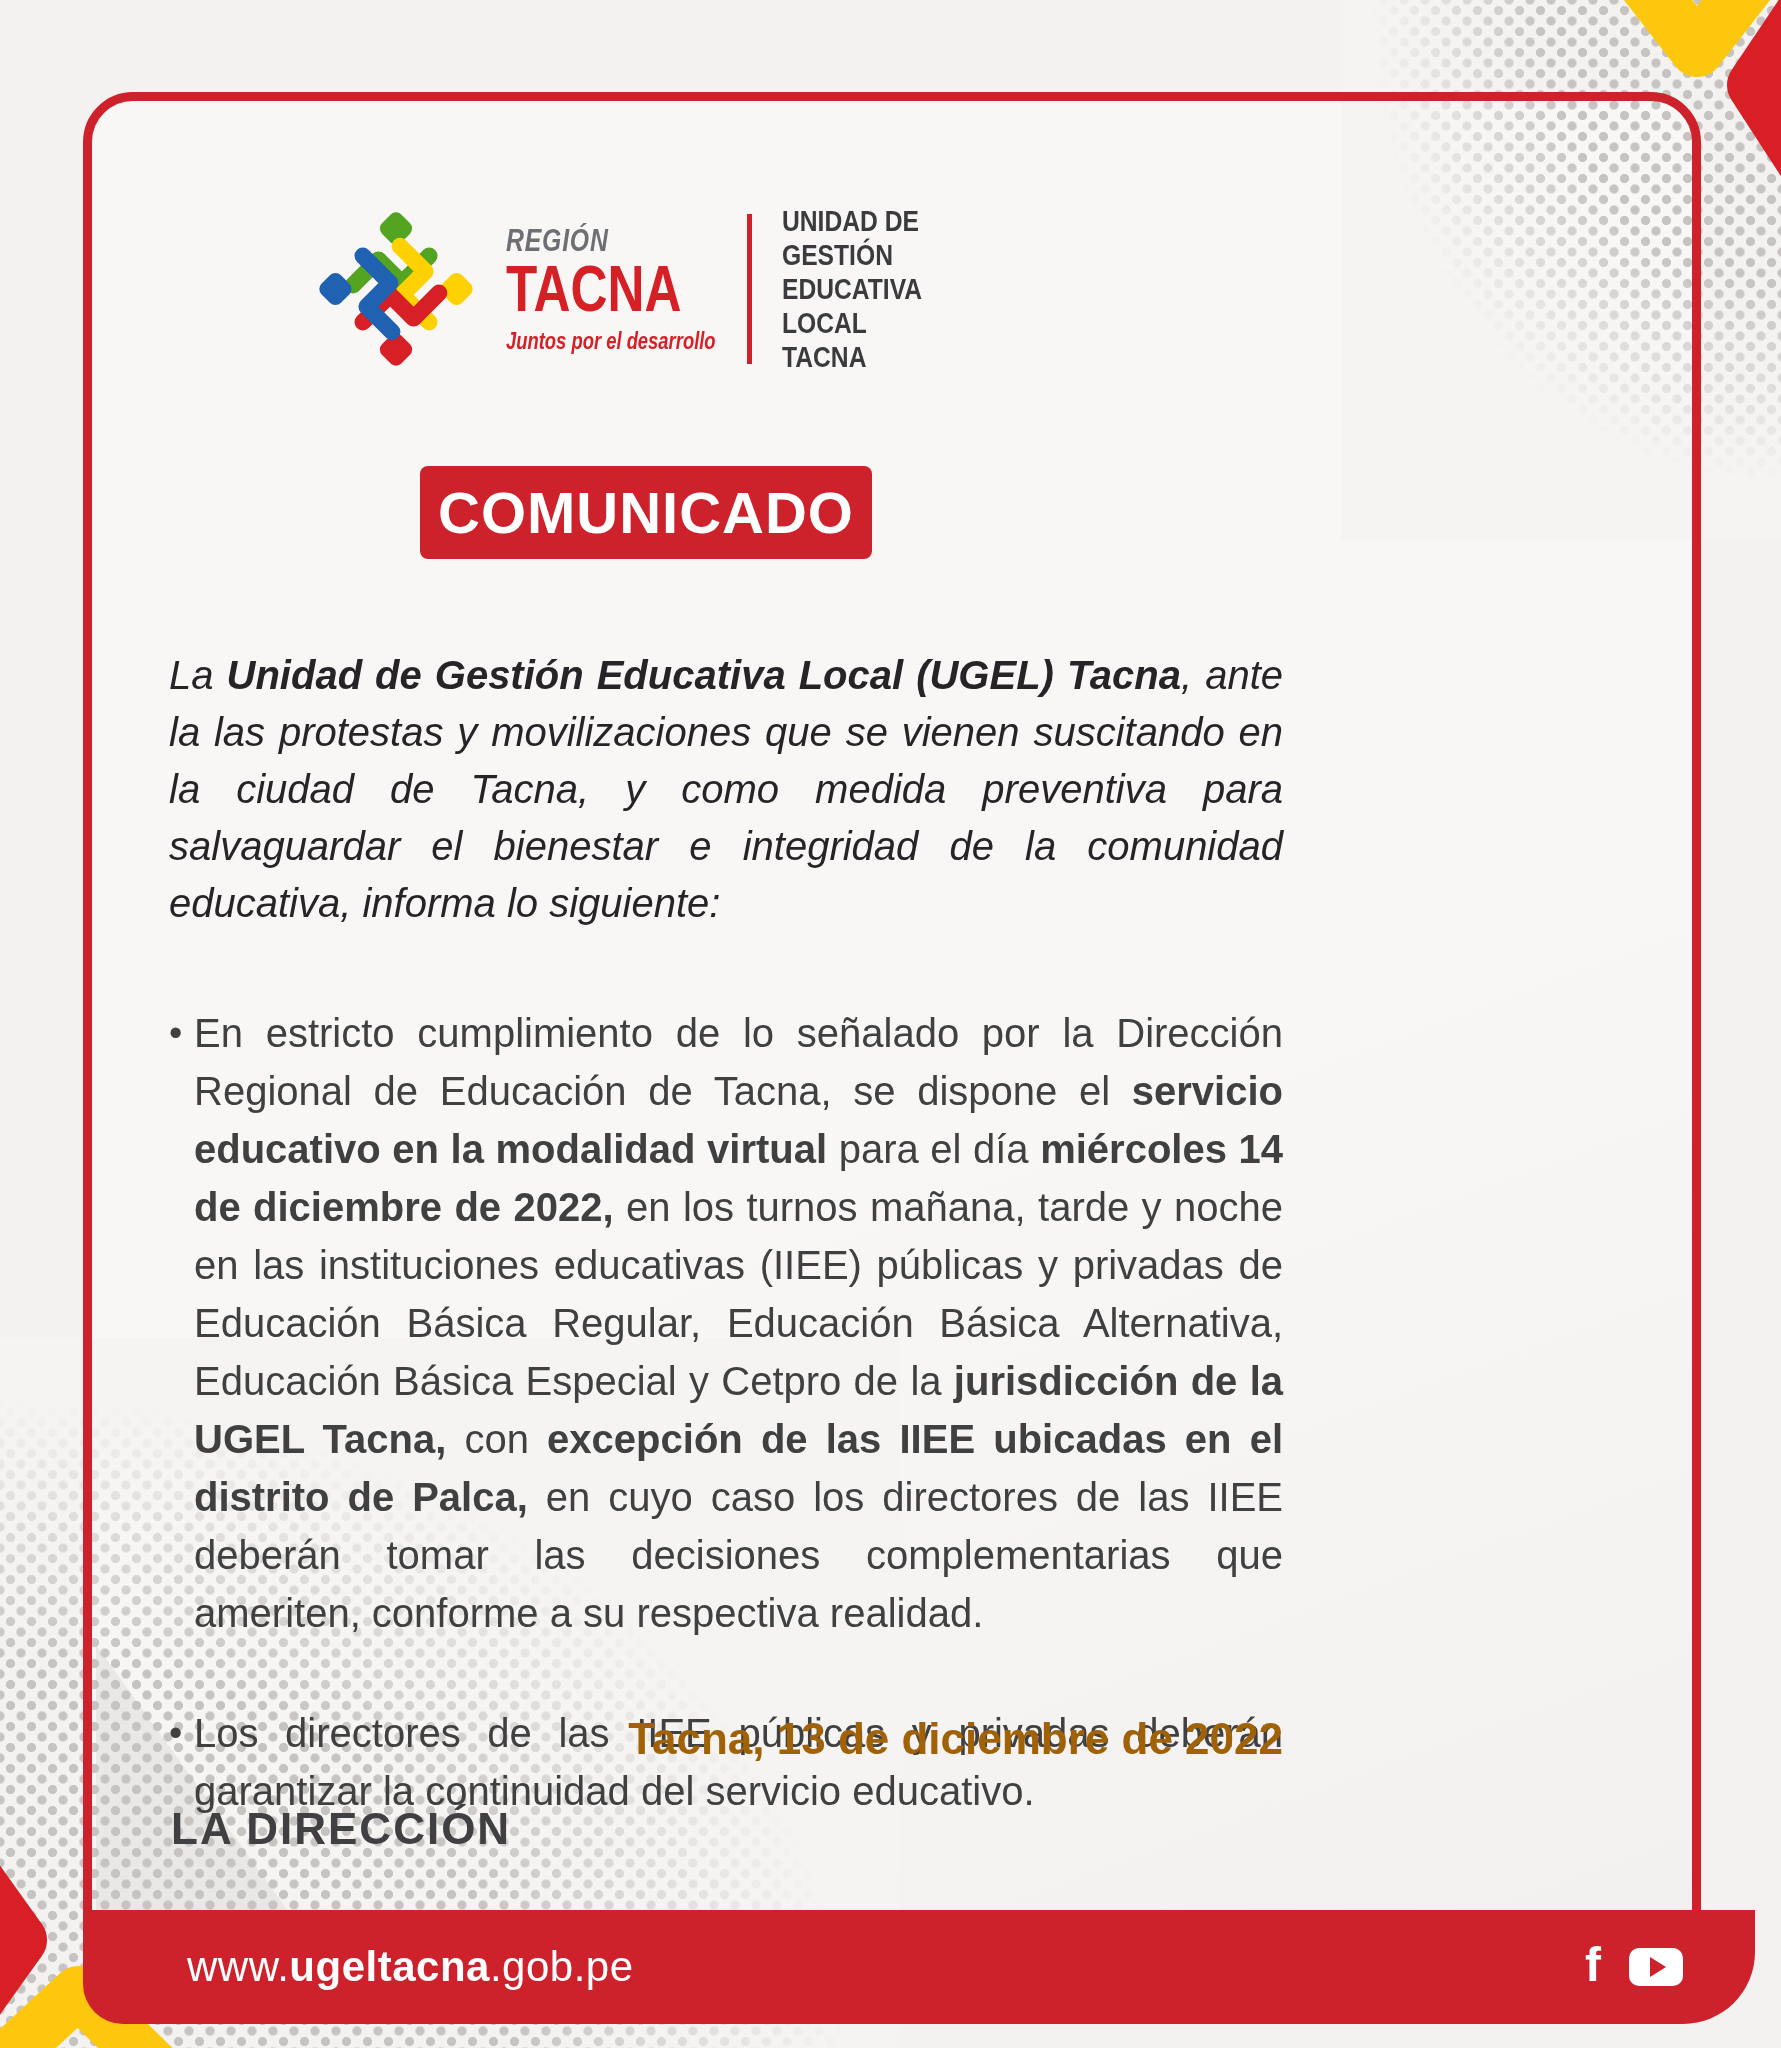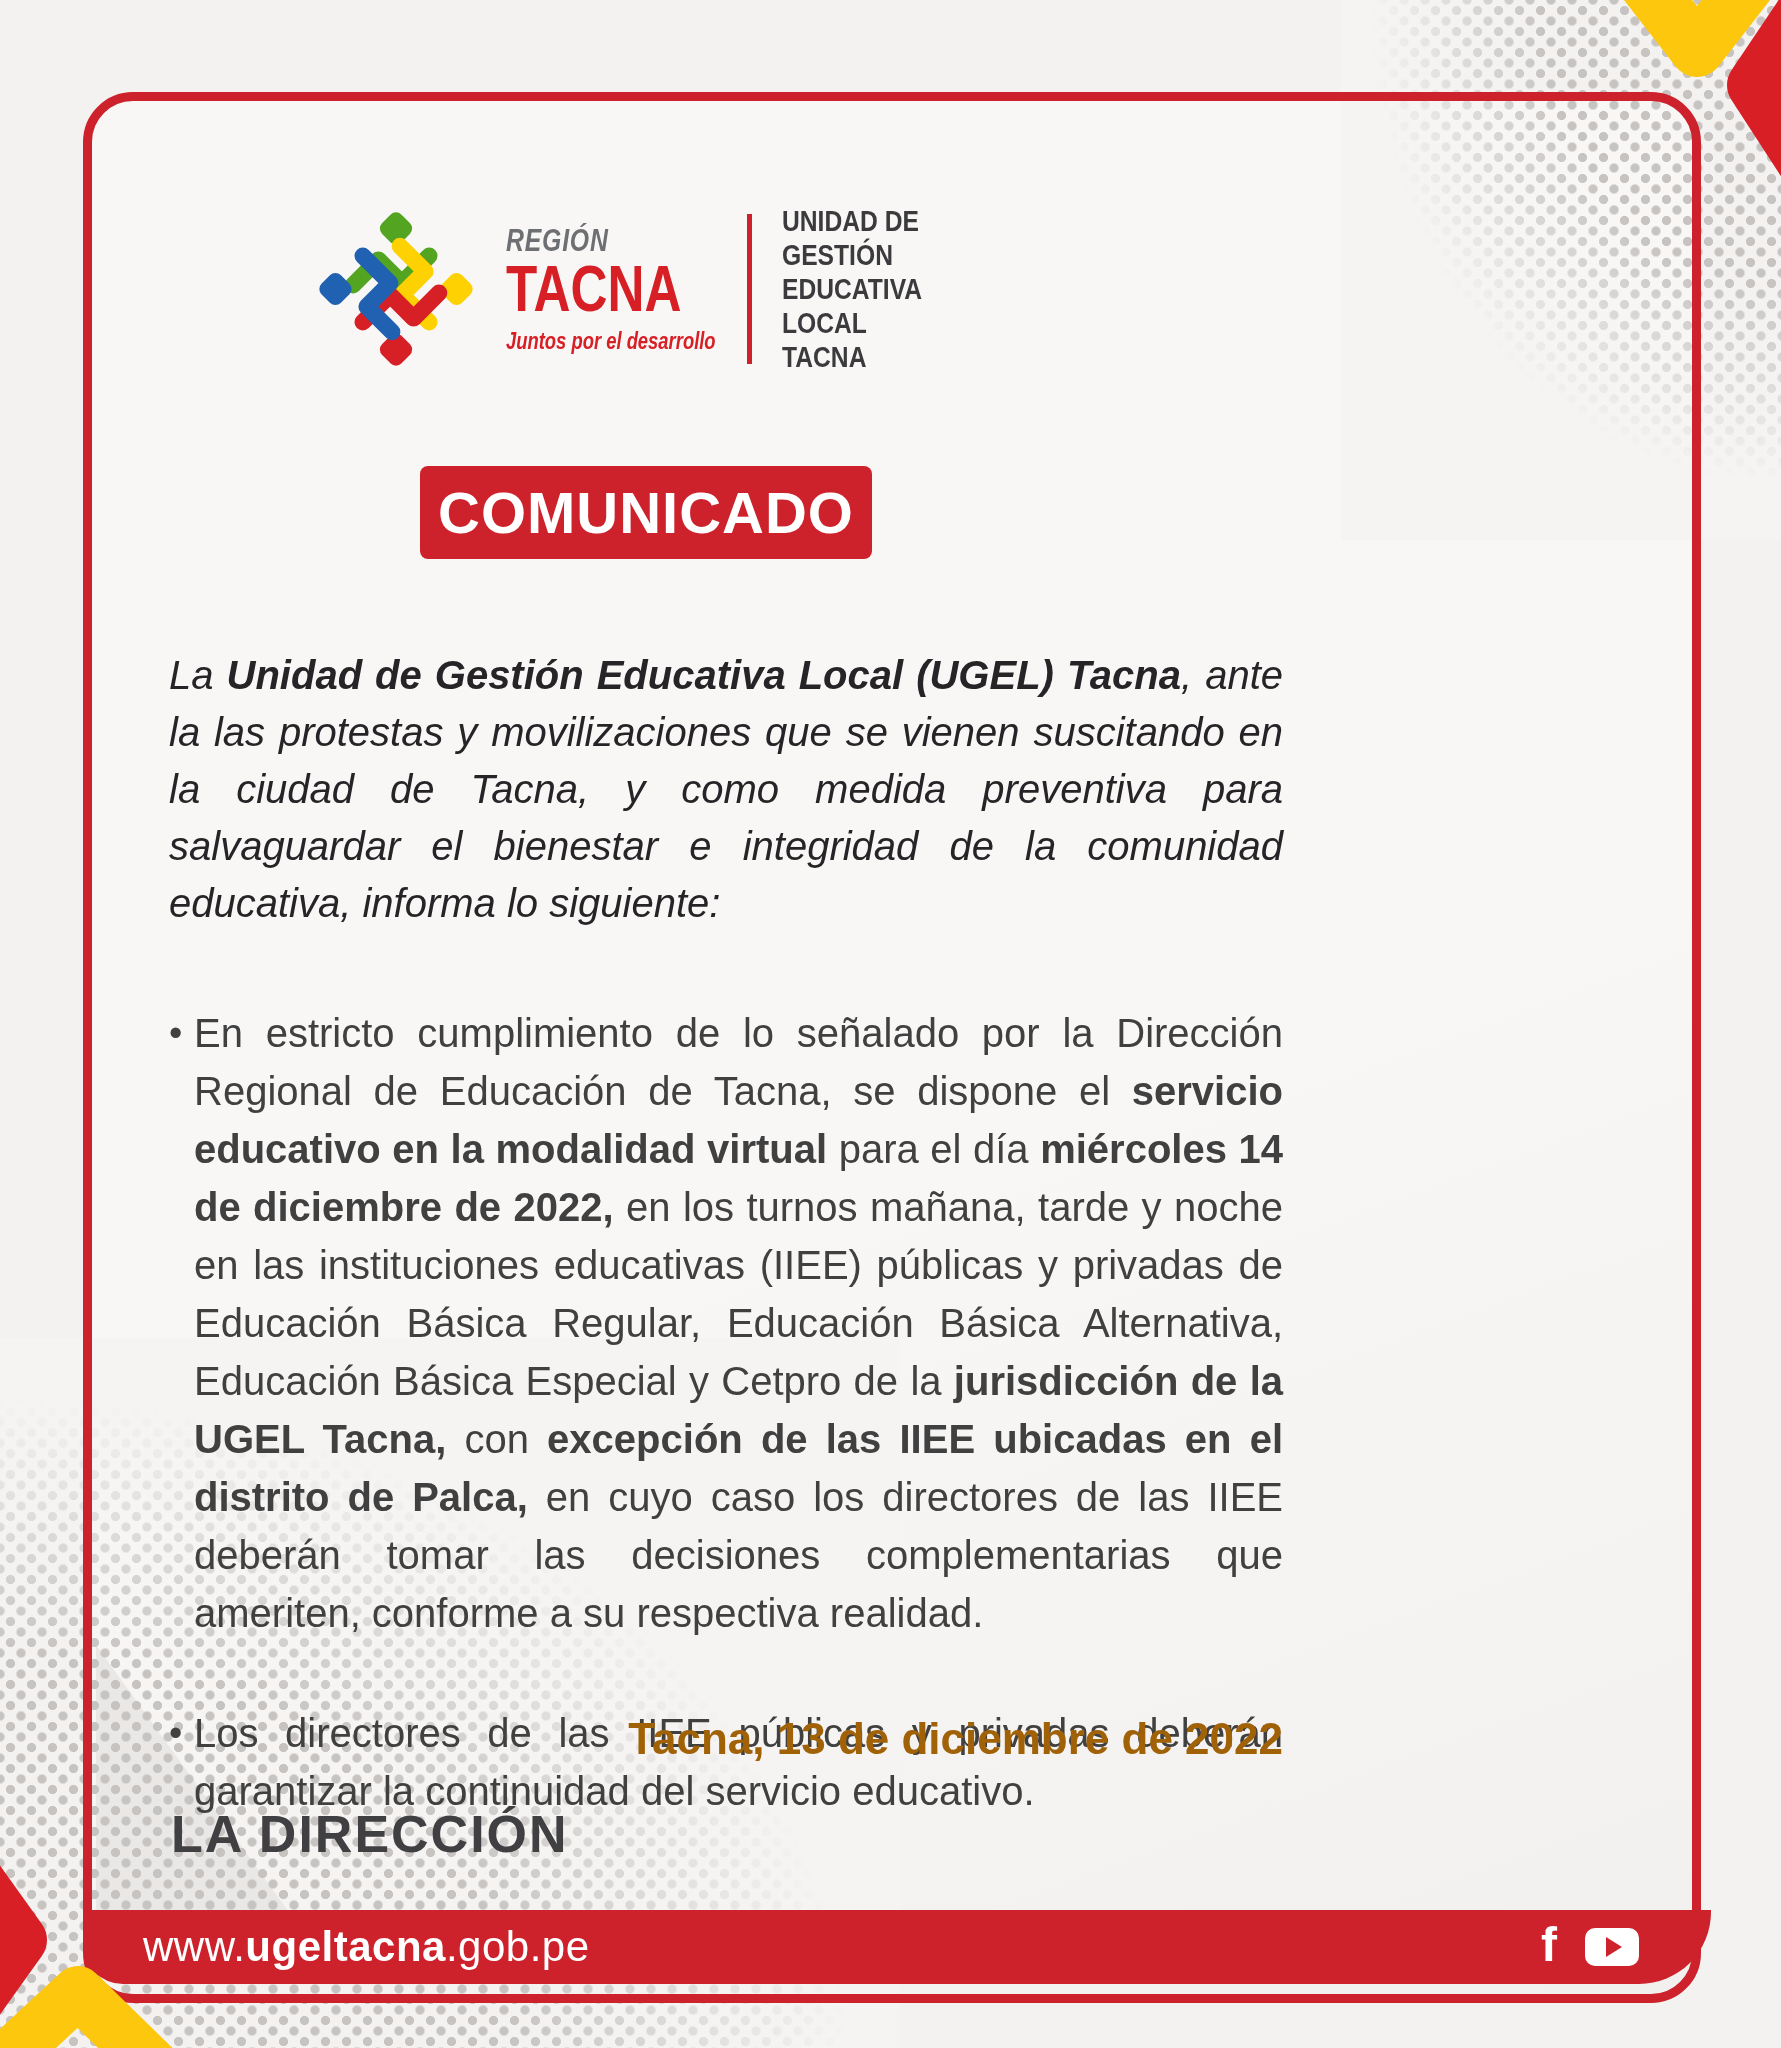--- a/index.html
+++ b/index.html
@@ -52,26 +52,26 @@
     display:flex;align-items:center;justify-content:center;
     color:#fff;font-size:58px;font-weight:800;letter-spacing:1px;
   }
   .body-block{margin:88px 82px 0 86px;color:#262427;font-size:40px;line-height:57px;text-align:justify;font-style:italic;}
   .body-block .b, .runs .b{font-weight:700;}
   ul.bullets{list-style:none;margin:72px 82px 0 86px;padding:0;color:#404040;font-size:40px;line-height:58px;text-align:justify;}
   ul.bullets li{position:relative;padding-left:25px;}
   ul.bullets li + li{margin-top:62px;}
   ul.bullets li::before{content:"\2022";position:absolute;left:0;top:0;font-size:38px;}
   .date-line{position:absolute;right:82px;top:1622px;font-size:44px;font-weight:700;color:#a16207;}
-  .signature{position:absolute;left:88px;top:1712px;font-size:52px;font-weight:700;color:#403f41;letter-spacing:2px;}
+  .signature{position:absolute;left:88px;top:1712px;font-size:44px;font-weight:700;color:#403f41;letter-spacing:2px;}
   
   .footer-bar{
-    position:absolute;left:83px;top:1910px;width:1628px;height:74px;
+    position:absolute;left:83px;top:1910px;width:1628px;height:114px;
     background:#cd222b;border-radius:0 0 72px 40px;z-index:6;
-    display:flex;align-items:center;
+    display:flex;align-items:center;padding-left:44px;
   }
   .footer-url{margin-left:60px;color:#fff;font-size:42px;letter-spacing:.5px;}
   .footer-social{margin-left:auto;margin-right:72px;display:flex;align-items:center;gap:28px;}
   .fb{color:#fff;font-size:48px;font-weight:800;line-height:1;transform:translateY(-2px);}
   .yt{width:54px;height:38px;background:#fff;border-radius:10px;display:flex;align-items:center;justify-content:center;}
   .yt-tri{width:0;height:0;border-left:16px solid #cd222b;border-top:10px solid transparent;border-bottom:10px solid transparent;margin-left:4px;}
 </style>
 </head>
 <body>
 

